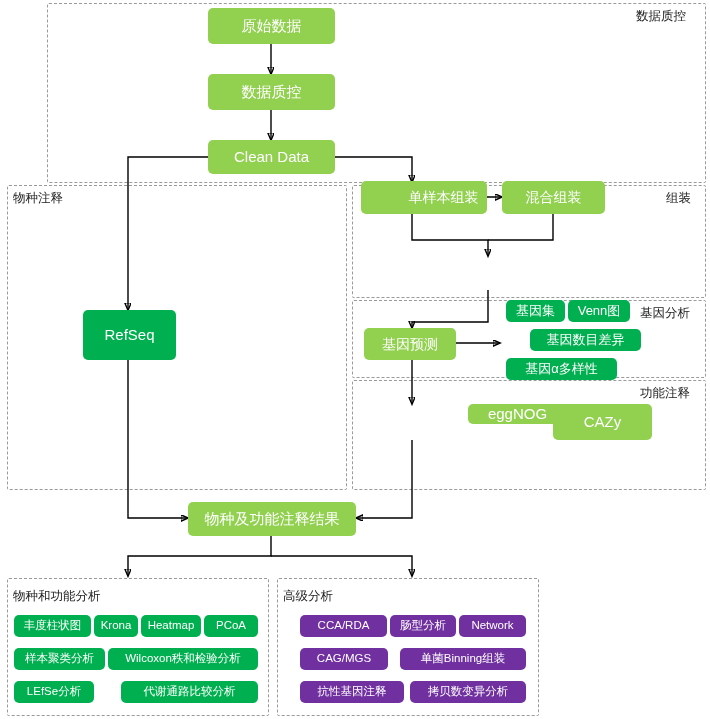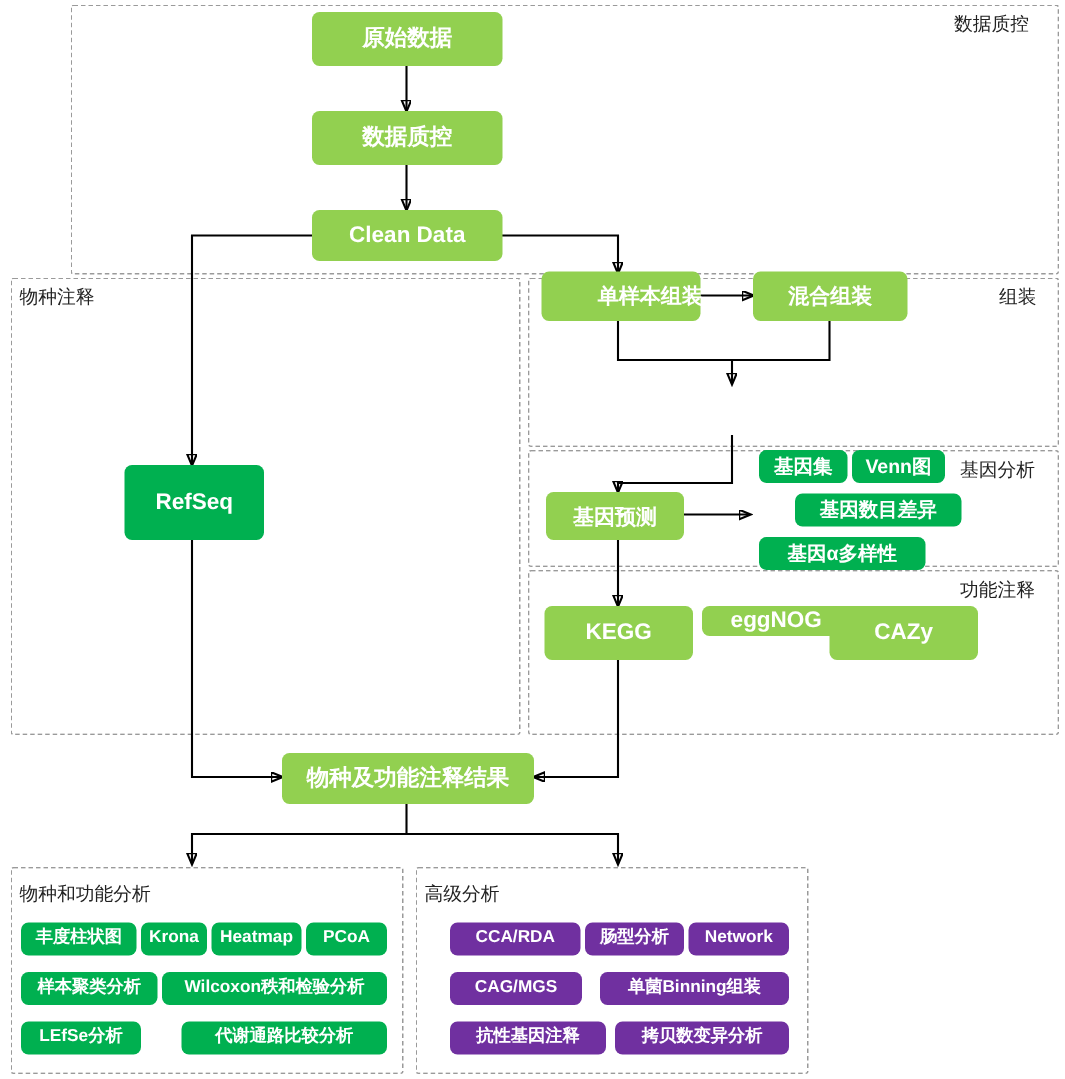--- a/index.html
+++ b/index.html
@@ -31,21 +31,20 @@
     position:absolute;
     box-sizing:border-box;
     display:flex;
     align-items:center;
     justify-content:center;
     border-radius:5px;
     color:#ffffff;
     text-align:center;
     line-height:1.15;
     white-space:nowrap;
-    font-weight:bold;
   }
   .n-light{background:#92d050;}
   .n-green{background:#00b050;}
   .n-purple{background:#7030a0;}
 
   .f15{font-size:15px;}
   .f14{font-size:14px;}
   .f13{font-size:13px;}
   .f115{font-size:11.5px;}
 
@@ -111,38 +110,37 @@
     <path d="M271,536 L271,556 L128,556 L128,576" marker-end="url(#ah)"></path>
     <path d="M271,556 L412,556 L412,576" marker-end="url(#ah)"></path>
   </svg>
 
   <div class="node n-light f15" style="left:208px;top:8px;width:127px;height:36px;">原始数据</div>
 
   <div class="node n-light f15" style="left:208px;top:74px;width:127px;height:36px;">数据质控</div>
 
   <div class="node n-light f15" style="left:208px;top:140px;width:127px;height:34px;">Clean Data</div>
 
-  <div class="node n-light f14" style="left:361px;top:181px;width:106px;height:33px;padding-left:39px;">单样本组装</div>
+  <div class="node n-light f14" style="left:361px;top:181px;width:126px;height:33px;padding-left:39px;">单样本组装</div>
 
   <div class="node n-light f14" style="left:502px;top:181px;width:103px;height:33px;">混合组装</div>
 
 
   <div class="node n-green f15" style="left:83px;top:310px;width:93px;height:50px;">RefSeq</div>
 
   <div class="node n-light f14" style="left:364px;top:328px;width:92px;height:32px;">基因预测</div>
 
   <div class="node n-green f13" style="left:506px;top:300px;width:59px;height:22px;">基因集</div>
 
   <div class="node n-green f13" style="left:568px;top:300px;width:62px;height:22px;">Venn图</div>
 
   <div class="node n-green f13" style="left:506px;top:329px;width:111px;height:22px;margin-left:24px;">基因数目差异</div>
 
   <div class="node n-green f13" style="left:506px;top:358px;width:111px;height:22px;">基因α多样性</div>
 
-  <div class="node n-light f15" style="left:363px;top:404px;width:99px;height:36px;">KEGG</div>
 
   <div class="node n-light f15" style="left:468px;top:404px;width:99px;height:20px;">eggNOG</div>
 
   <div class="node n-light f15" style="left:553px;top:404px;width:99px;height:36px;">CAZy</div>
 
   <div class="node n-light f15" style="left:188px;top:502px;width:168px;height:34px;">物种及功能注释结果</div>
 
   <div class="node n-green f115" style="left:14px;top:615px;width:77px;height:22px;">丰度柱状图</div>
   <div class="node n-green f115" style="left:94px;top:615px;width:44px;height:22px;">Krona</div>
   <div class="node n-green f115" style="left:141px;top:615px;width:60px;height:22px;">Heatmap</div>

